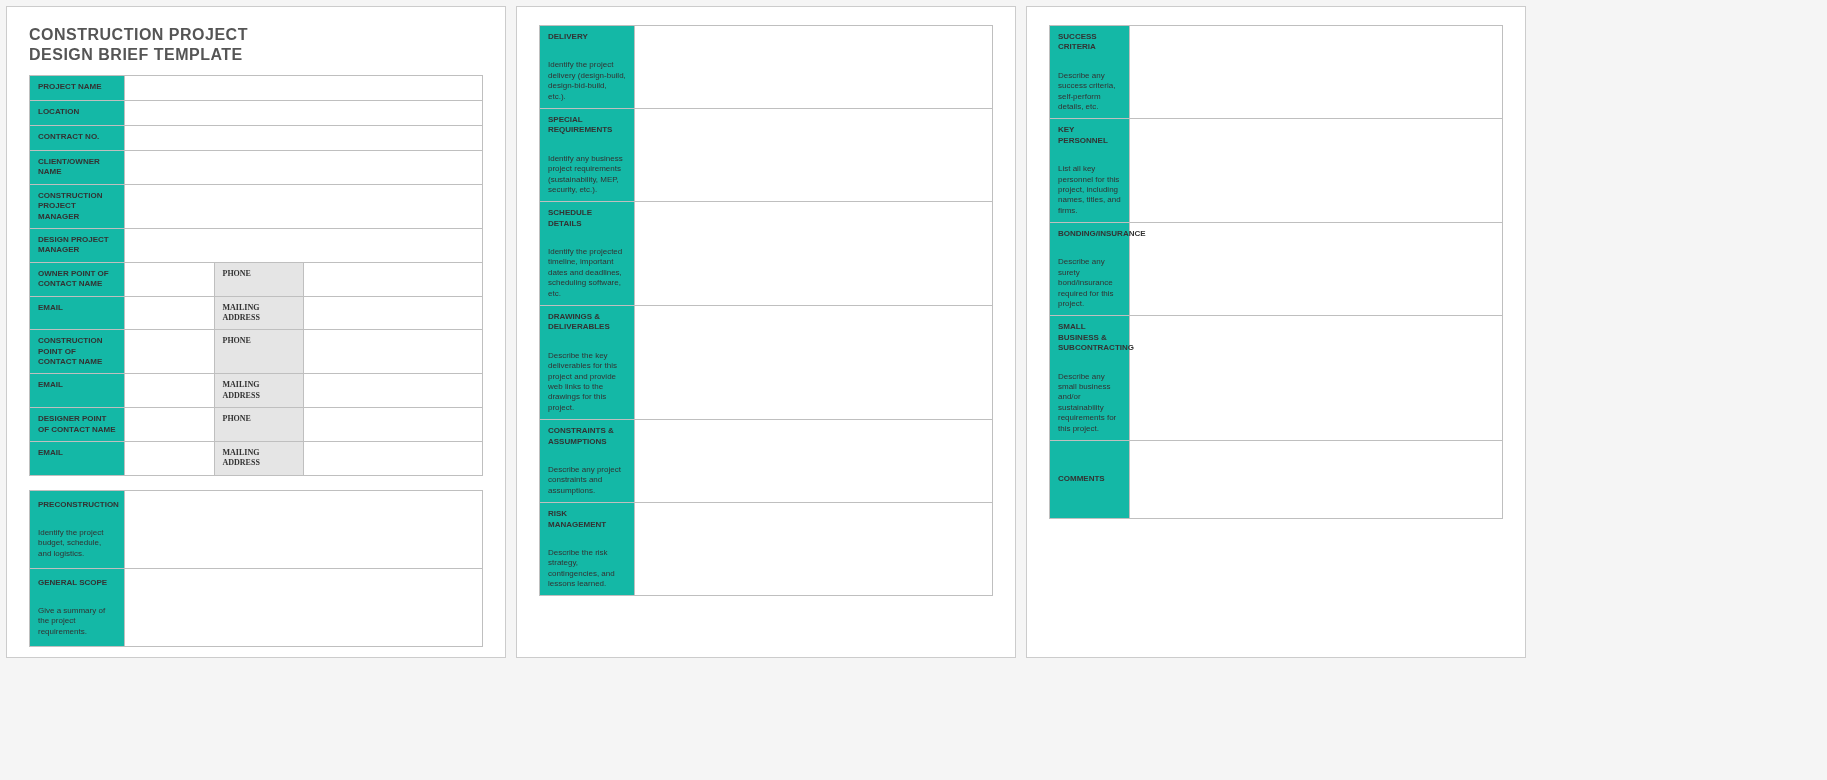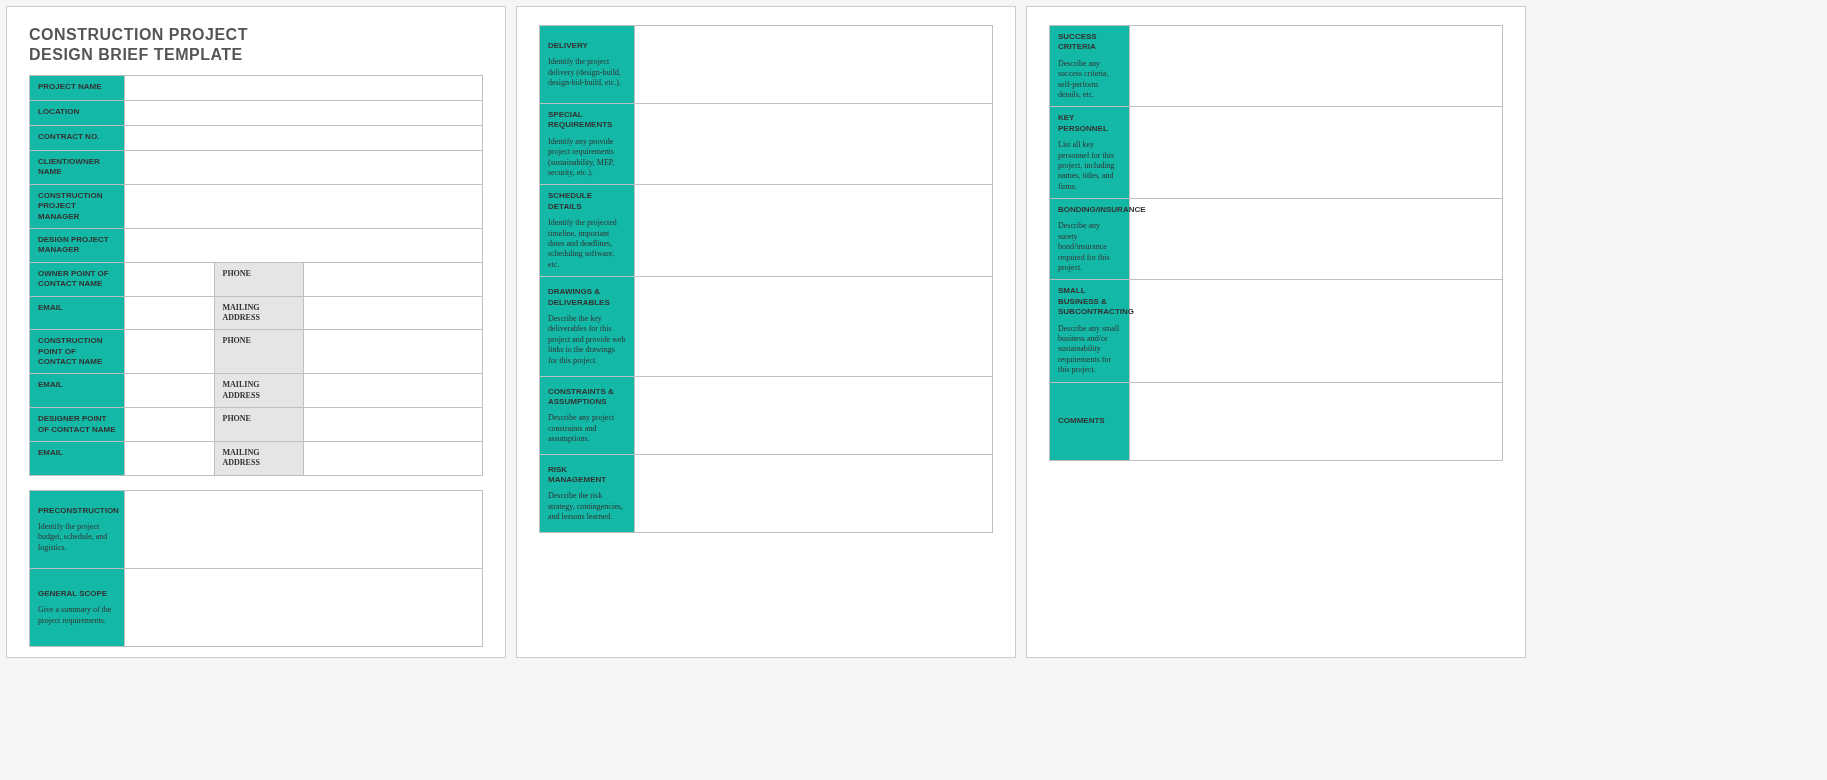--- a/index.html
+++ b/index.html
@@ -56,23 +56,22 @@
     background: #fff;
   }
   td.label .hdr, td.label2 .hdr {
     font-weight: 700;
     display: block;
     text-transform: uppercase;
   }
   td.label .desc {
     font-weight: 400;
     display: block;
-    margin-top: 6px;
+    margin-top: 18px;
     text-transform: none;
-    font-family: Liberation Serif, serif;
   }
   .spacer { height: 14px; }
   .section-table td.label { vertical-align: middle; }
   .big-row td { height: 78px; }
   .sm-row td { height: 25px; }
   .dbl-row td { height: 30px; margin-left: 40px; }
 </style>
 </head>
 <body>
 
@@ -216,21 +215,21 @@
           <tr class="big-row">
         <td class="label" style="width:95px">
           <span class="hdr">DELIVERY</span>
           <span class="desc">Identify the project delivery (design-build, design-bid-build, etc.).</span>
         </td>
         <td class="input"></td>
       </tr>
       <tr class="big-row">
         <td class="label">
           <span class="hdr">SPECIAL REQUIREMENTS</span>
-          <span class="desc">Identify any provide project requirements (sustainability, MEP, security, etc.).</span>
+          <span class="desc">Identify any business project requirements (sustainability, MEP, security, etc.).</span>
         </td>
         <td class="input"></td>
       </tr>
       <tr class="big-row">
         <td class="label">
           <span class="hdr">SCHEDULE DETAILS</span>
           <span class="desc">Identify the projected timeline, important dates and deadlines, scheduling software, etc.</span>
         </td>
         <td class="input"></td>
       </tr>

